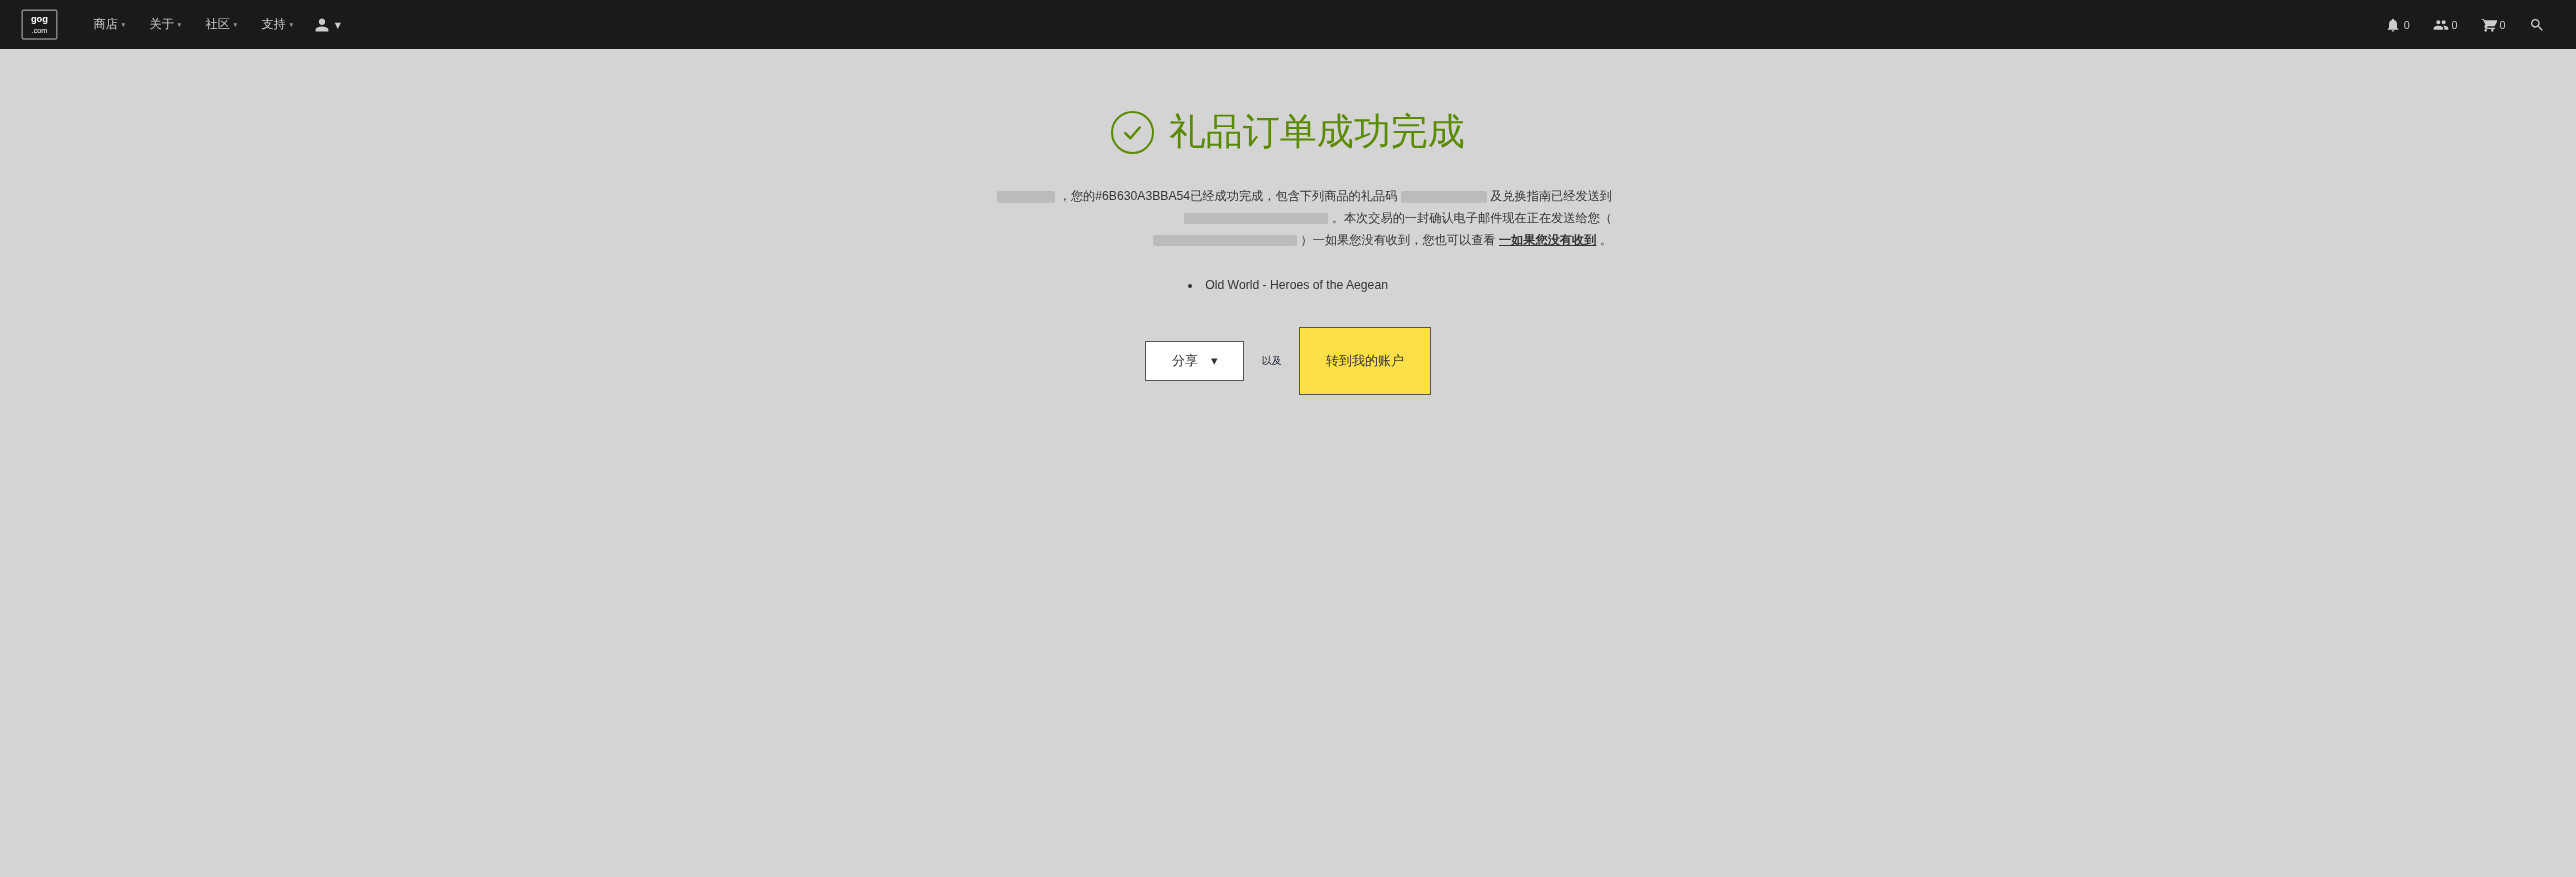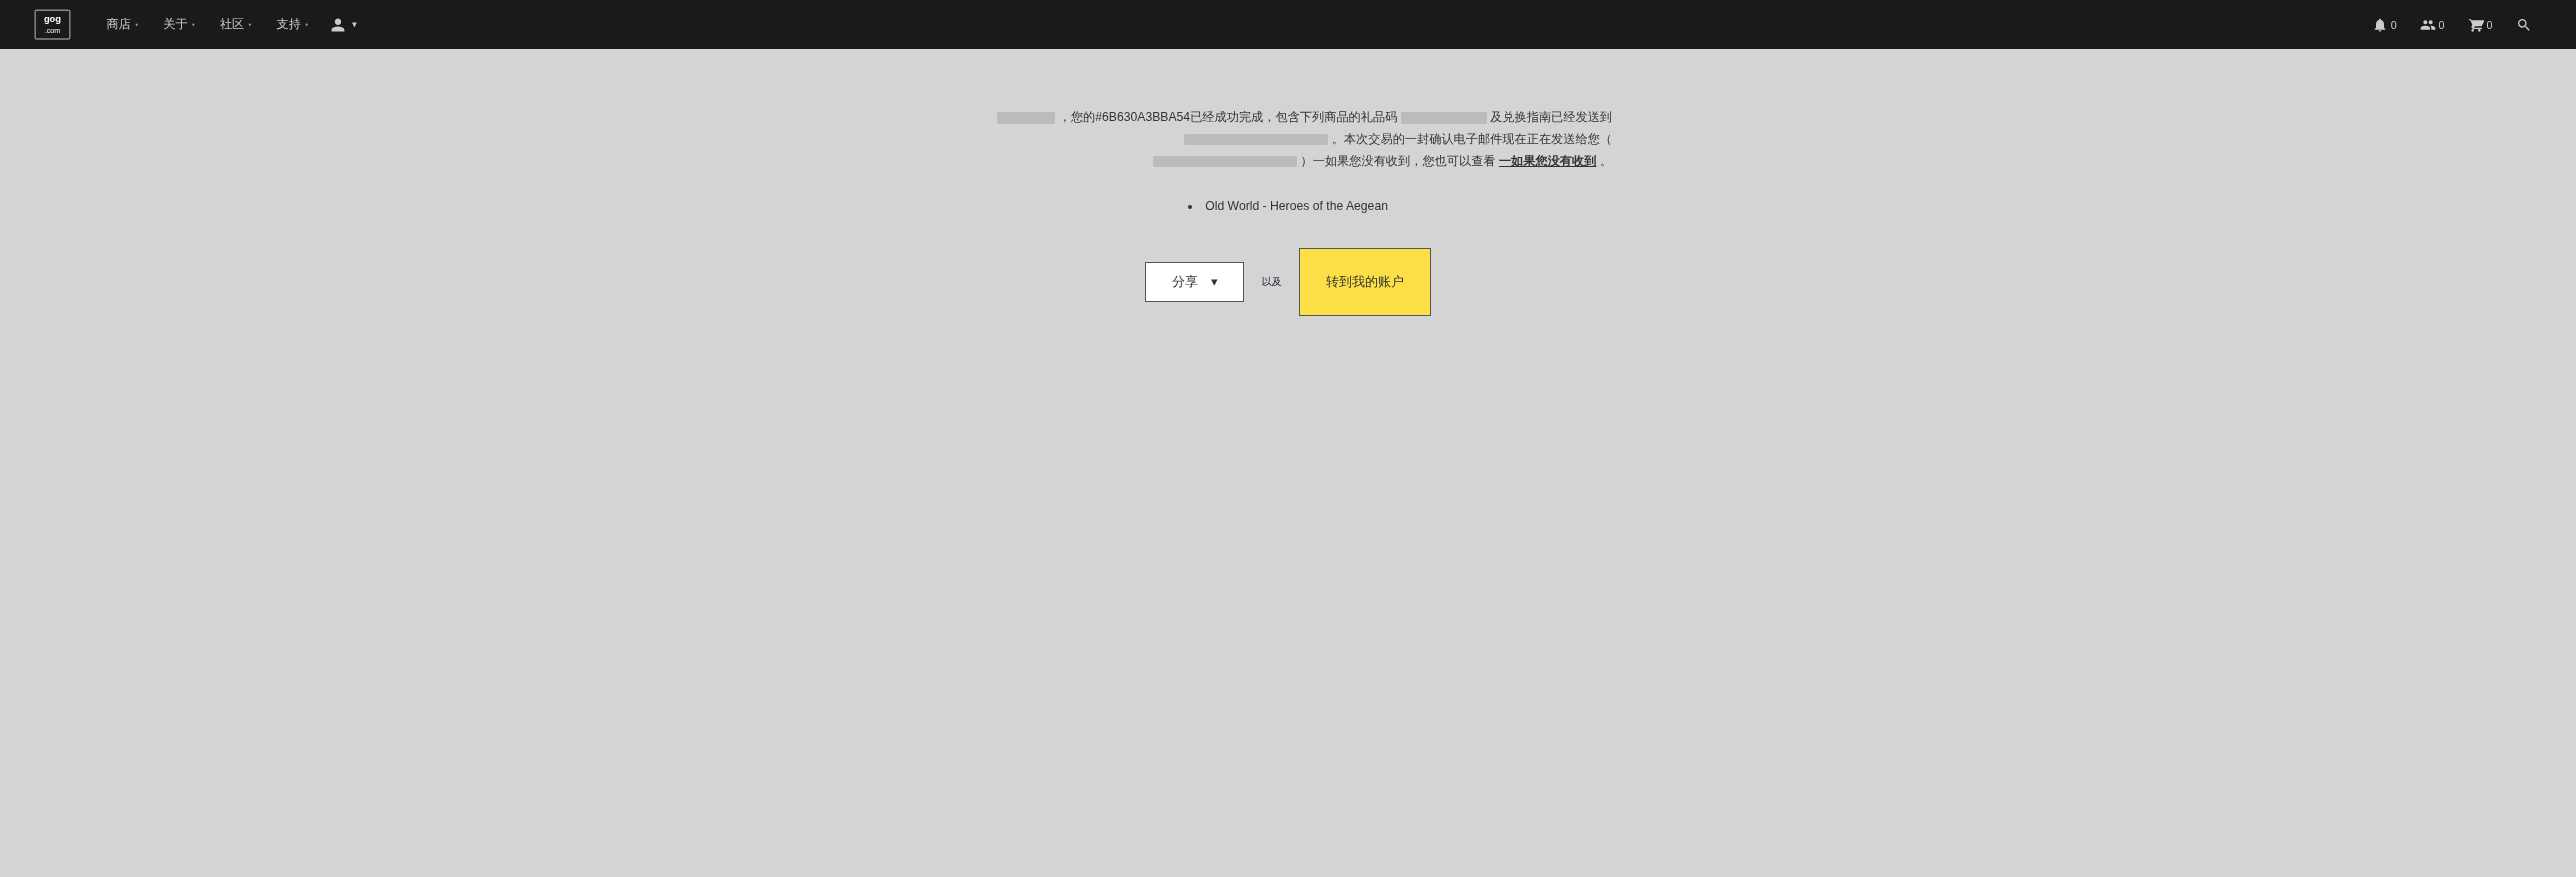--- a/index.html
+++ b/index.html
@@ -9,40 +9,39 @@
       background: #d4d4d4;
       min-height: 100vh;
     }
 
     
     nav {
       background: #1a1a1a;
       height: 49px;
       display: flex;
       align-items: center;
-      padding: 0 33px;
+      padding: 0 20px;
       gap: 0;
     }
 
     .nav-logo {
       width: 39px;
       height: 33px;
       margin-right: 23px;
       flex-shrink: 0;
     }
 
     .nav-logo svg rect {
       fill: none;
     }
 
     .nav-links {
       display: flex;
       gap: 1.4px;
       flex: 1;
-      font-family: Liberation Mono, monospace;
     }
 
     .nav-link {
       color: #ccc;
       font-size: 12.2px;
       padding: 5.8px 11.5px;
       cursor: pointer;
       display: flex;
       align-items: center;
       gap: 3.6px;
@@ -285,20 +284,28 @@
     <div class="nav-icon-btn">
       <svg viewBox="0 0 24 24" xmlns="http://www.w3.org/2000/svg">
         <path d="M15.5 14h-.79l-.28-.27A6.471 6.471 0 0016 9.5 6.5 6.5 0 109.5 16c1.61 0 3.09-.59 4.23-1.57l.27.28v.79l5 4.99L20.49 19l-4.99-5zm-6 0C7.01 14 5 11.99 5 9.5S7.01 5 9.5 5 14 7.01 14 9.5 11.99 14 9.5 14z"></path>
       </svg>
     </div>
   </div>
 </nav>
 
 <div class="main-content">
 
+  <div class="success-title">
+    <div class="success-icon">
+      <svg viewBox="0 0 32 32" fill="none" xmlns="http://www.w3.org/2000/svg">
+        <polyline points="6,17 13,24 26,9" stroke="#5a8a00" stroke-width="3.5" stroke-linecap="round" stroke-linejoin="round"></polyline>
+      </svg>
+    </div>
+    <h1 class="success-title-text">礼品订单成功完成</h1>
+  </div>
 
   <div class="success-description">
     <span class="blurred-name">&nbsp;&nbsp;&nbsp;&nbsp;&nbsp;&nbsp;&nbsp;&nbsp;</span>
     <span>，您的#6B630A3BBA54已经成功完成，包含下列商品的礼品码</span>
     <span class="blurred">&nbsp;&nbsp;&nbsp;&nbsp;&nbsp;&nbsp;&nbsp;&nbsp;&nbsp;&nbsp;&nbsp;&nbsp;&nbsp;&nbsp;&nbsp;&nbsp;</span>
     <span>及兑换指南已经发送到</span>
     <span class="blurred-email">&nbsp;&nbsp;&nbsp;&nbsp;&nbsp;&nbsp;&nbsp;&nbsp;&nbsp;&nbsp;&nbsp;&nbsp;&nbsp;&nbsp;&nbsp;&nbsp;&nbsp;&nbsp;&nbsp;&nbsp;&nbsp;&nbsp;</span>
     <span>。本次交易的一封确认电子邮件现在正在发送给您（</span>
     <br>
     <span class="blurred-email">&nbsp;&nbsp;&nbsp;&nbsp;&nbsp;&nbsp;&nbsp;&nbsp;&nbsp;&nbsp;&nbsp;&nbsp;&nbsp;&nbsp;&nbsp;&nbsp;&nbsp;&nbsp;&nbsp;&nbsp;&nbsp;&nbsp;</span>

